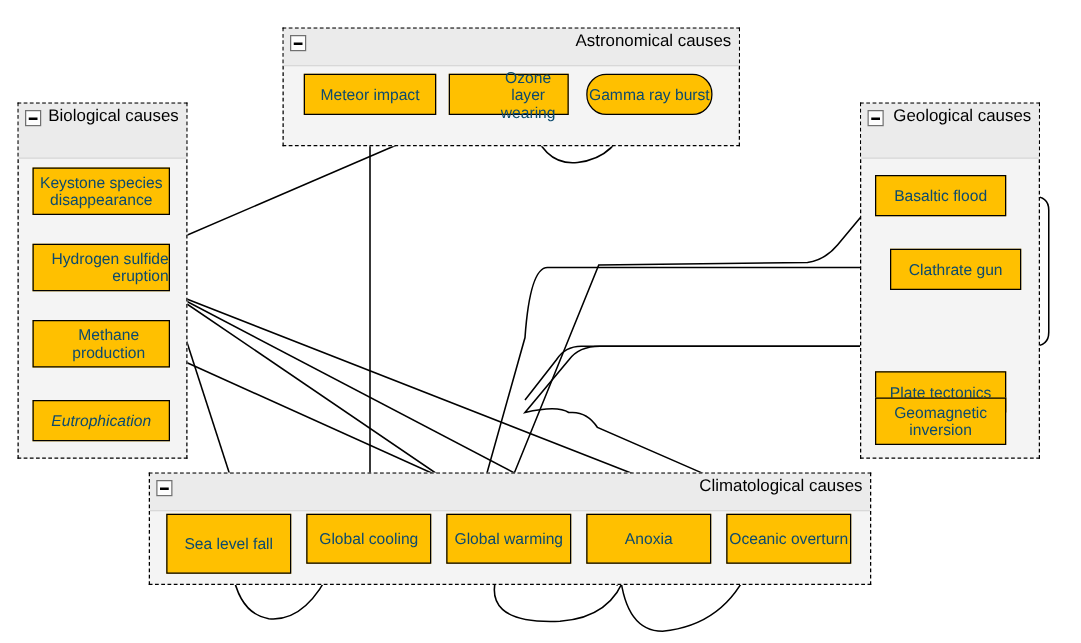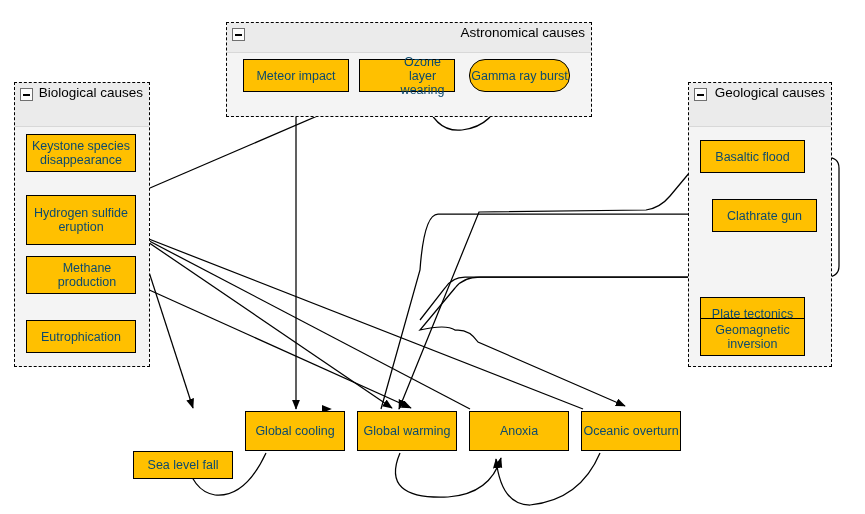--- a/index.html
+++ b/index.html
@@ -88,34 +88,42 @@
 
   <div class="group" style="left:688px;top:82px;width:144px;height:285px;">
     <div class="group-head" style="height:44px;">
       <span class="collapse">
           <i></i>
         </span>
       <span class="group-title">Geological causes</span>
     </div>
   </div>
 
+  <div class="group" style="left:119px;top:378px;width:578px;height:90px;">
+    <div class="group-head">
+      <span class="collapse">
+          <i></i>
+        </span>
+      <span class="group-title" style="max-width:320px;">Climatological causes</span>
+    </div>
+  </div>
 
   <div class="node" style="left:26px;top:134px;width:110px;height:38px;">Keystone species disappearance</div>
-  <div class="node" style="left:26px;top:195px;width:110px;height:50px;">Hydrogen sulfide eruption</div>
+  <div class="node" style="left:26px;top:195px;width:110px;height:38px;text-align:right;">Hydrogen sulfide eruption</div>
   <div class="node" style="left:26px;top:256px;width:110px;height:38px;padding-left:12px;">Methane production</div>
-  <div class="node" style="left:26px;top:320px;width:110px;height:33px;">Eutrophication</div>
+  <div class="node" style="left:26px;top:320px;width:110px;height:33px;font-style:italic;">Eutrophication</div>
 
   <div class="node" style="left:243px;top:59px;width:106px;height:33px;">Meteor impact</div>
   <div class="node" style="left:359px;top:59px;width:96px;height:33px;padding-left:31px;">Ozone layer wearing</div>
   <div class="node" style="left:469px;top:59px;width:101px;height:33px;border-radius:16px;">Gamma ray burst</div>
 
   <div class="node" style="left:700px;top:140px;width:105px;height:33px;">Basaltic flood</div>
   <div class="node" style="left:700px;top:199px;width:105px;height:33px;margin-left:12px;">Clathrate gun</div>
   <div class="node" style="left:700px;top:261px;width:105px;height:33px;margin-top:36px;">Plate tectonics</div>
   <div class="node" style="left:700px;top:318px;width:105px;height:38px;">Geomagnetic inversion</div>
 
-  <div class="node" style="left:133px;top:411px;width:100px;height:28px;margin-top:40px;">Sea level fall</div>
+  <div class="node" style="left:133px;top:411px;width:100px;height:48px;">Sea level fall</div>
   <div class="node" style="left:245px;top:411px;width:100px;height:40px;">Global cooling</div>
   <div class="node" style="left:357px;top:411px;width:100px;height:40px;">Global warming</div>
   <div class="node" style="left:469px;top:411px;width:100px;height:40px;">Anoxia</div>
   <div class="node" style="left:581px;top:411px;width:100px;height:40px;">Oceanic overturn</div>
 
 </div>
 
 </body></html>

